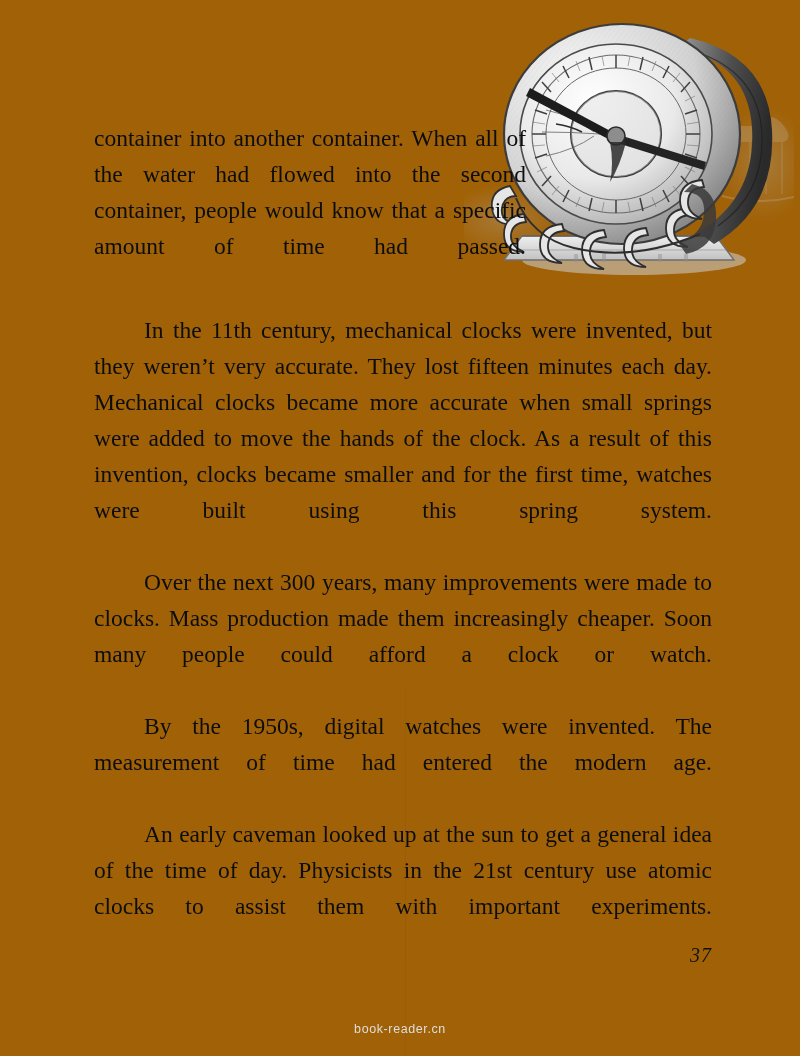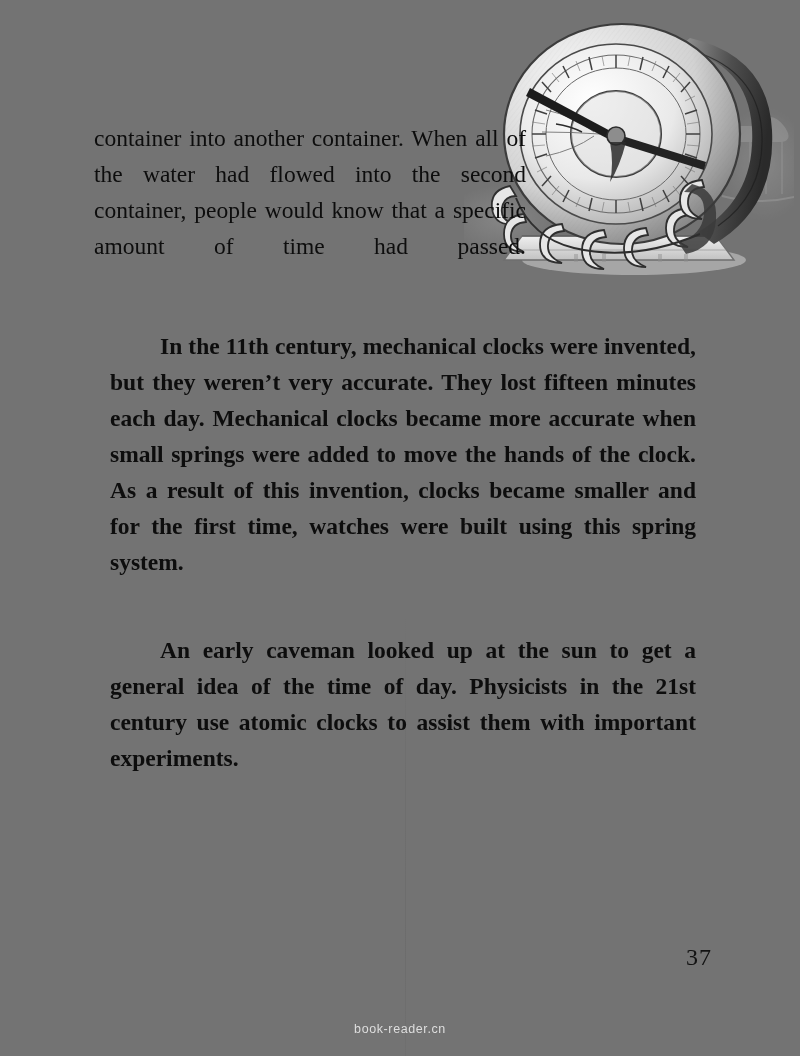--- a/index.html
+++ b/index.html
@@ -9,21 +9,21 @@
     background: #ffffff;
   }
   body {
     font-family: "Liberation Serif", "DejaVu Serif", serif;
   }
 
   .page {
     position: relative;
     width: 800px;
     height: 1056px;
-    background: #737373;
+    background: #a16207;
     overflow: hidden;
     margin: 0 auto;
   }
 
   
   .scan-gutter {
     position: absolute;
     left: 405px;
     top: 0;
     width: 1px;
@@ -64,46 +64,46 @@
   
   .art-gap {
     float: right;
     width: 186px;
     height: 156px;
     shape-outside: inset(0);
     margin: 0;
   }
 
   .para {
-    margin: 16px;
+    margin: 0;
     text-indent: 50px;
     text-align: justify;
-    font-weight: bold;
   }
   .para-first {
     margin: 0;
     text-indent: 0;
     text-align: justify;
   }
 
   
   .para::after, .para-first::after {
     content: "";
     display: inline-block;
     width: 100%;
   }
 
   
   .page-number {
     position: absolute;
     right: 88px;
     top: 944px;
-    font-size: 24px;
+    font-size: 20px;
     letter-spacing: 1px;
     color: #121212;
+    font-style: italic;
   }
 
   
   .watermark {
     position: absolute;
     left: 50%;
     transform: translateX(-50%);
     top: 1022px;
     font-family: Liberation Sans, sans-serif;
     font-size: 12.5px;
@@ -261,21 +261,23 @@
   </div>
 
   <div class="text-column">
 
     <div class="art-gap"></div>
 
     <p class="para-first">container into another container. When all of the water had flowed into the second container, people would know that a specific amount of time had passed.</p>
 
     <p class="para">In the 11th century, mechanical clocks were invented, but they weren’t very accurate. They lost fifteen minutes each day. Mechanical clocks became more accurate when small springs were added to move the hands of the clock. As a result of this invention, clocks became smaller and for the first time, watches were built using this spring system.</p>
 
-
+    <p class="para">Over the next 300 years, many improvements were made to clocks. Mass production made them increasingly cheaper. Soon many people could afford a clock or watch.</p>
+
+    <p class="para">By the 1950s, digital watches were invented. The measurement of time had entered the modern age.</p>
 
 
     <p class="para">An early caveman looked up at the sun to get a general idea of the time of day. Physicists in the 21st century use atomic clocks to assist them with important experiments.</p>
 
   </div>
 
   <div class="page-number">37</div>
 
   <div class="watermark">book-reader.cn</div>
 

